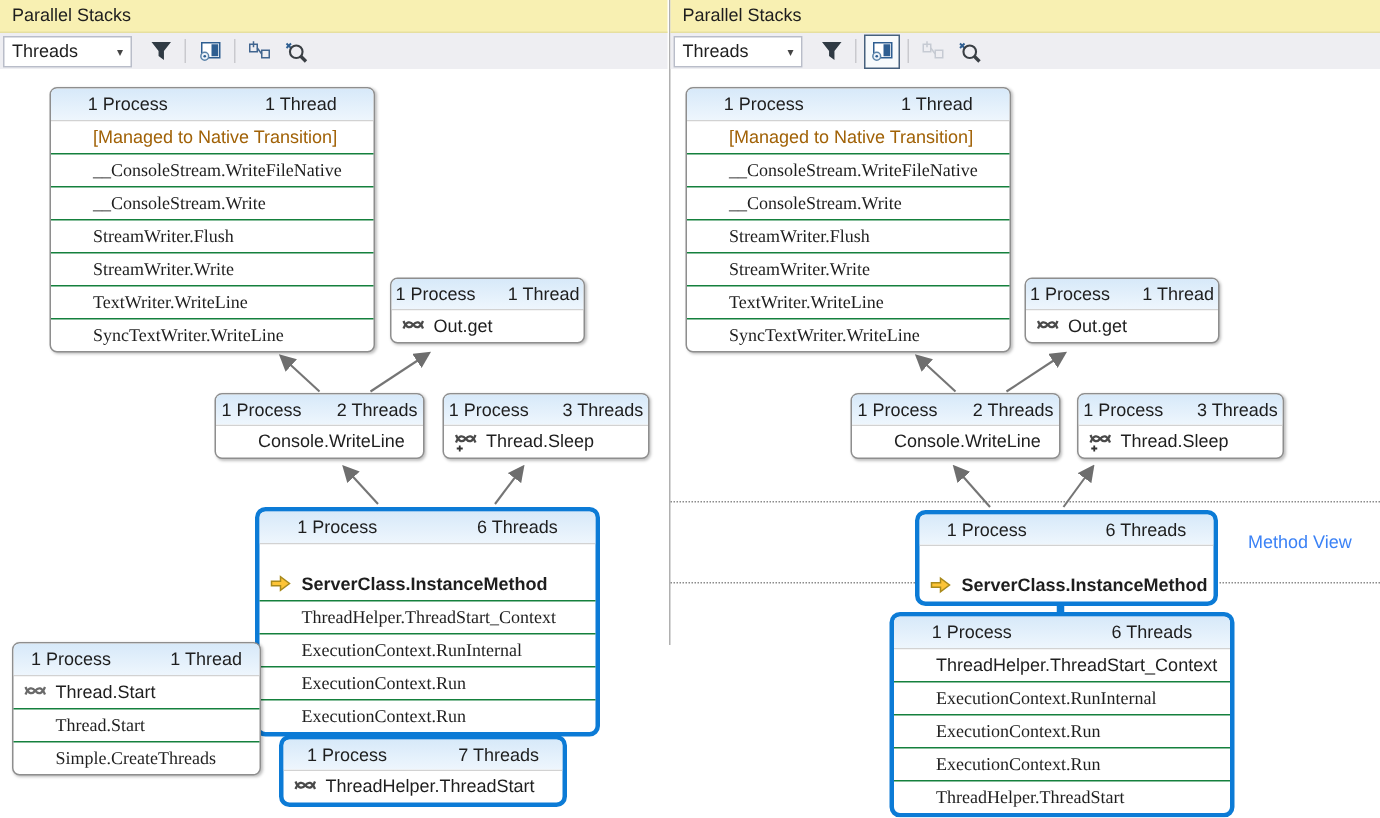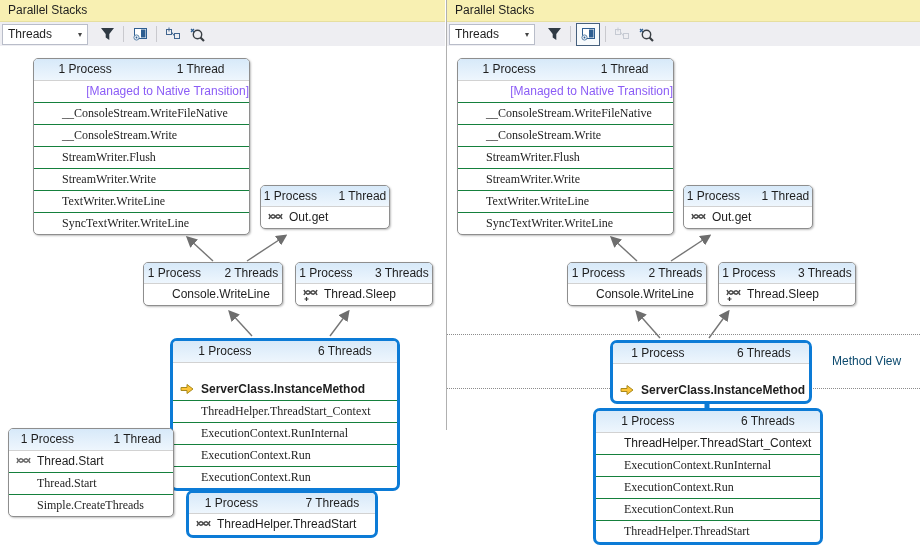--- a/index.html
+++ b/index.html
@@ -24,24 +24,24 @@
   .sbox.sel{border:3px solid #0c7bd6;border-radius:7px;box-shadow:none;}
   .sbox-h{height:21px;line-height:21px;display:flex;justify-content:space-around;
           background:linear-gradient(#d7e9f9,#eef6fd);border-bottom:1px solid #d2d2d2;
           border-radius:4px 4px 0 0;white-space:nowrap;gap:16px;}
   .sbox.small .sbox-h{height:20px;line-height:20px;}
   .srow{position:relative;height:21px;line-height:21px;padding-left:28px;white-space:nowrap;
         overflow:hidden;}
   .srow + .srow{border-top:1px solid #15803d;font-family:Liberation Serif, serif;}
   .ric{position:absolute;left:7px;top:4px;}
   .bold{font-weight:bold;margin-top:16px;}
-  .dim{color:#8b5cf6;text-align:right;}
+  .dim{color:#a16207;}
   .arrowlayer{position:absolute;left:0;top:0;pointer-events:none;}
   .dotline{position:absolute;left:0;right:0;border-top:1px dotted #8c8c8c;height:0;}
-  .mv-label{position:absolute;color:#0c4a6e;white-space:nowrap;}
+  .mv-label{position:absolute;color:#3b82f6;white-space:nowrap;}
 </style>
 </head>
 <body>
 
 <div id="app">
 
   <div class="panel" id="panel-left">
     <div class="titlebar">
       <span>Parallel Stacks</span>
     </div>

